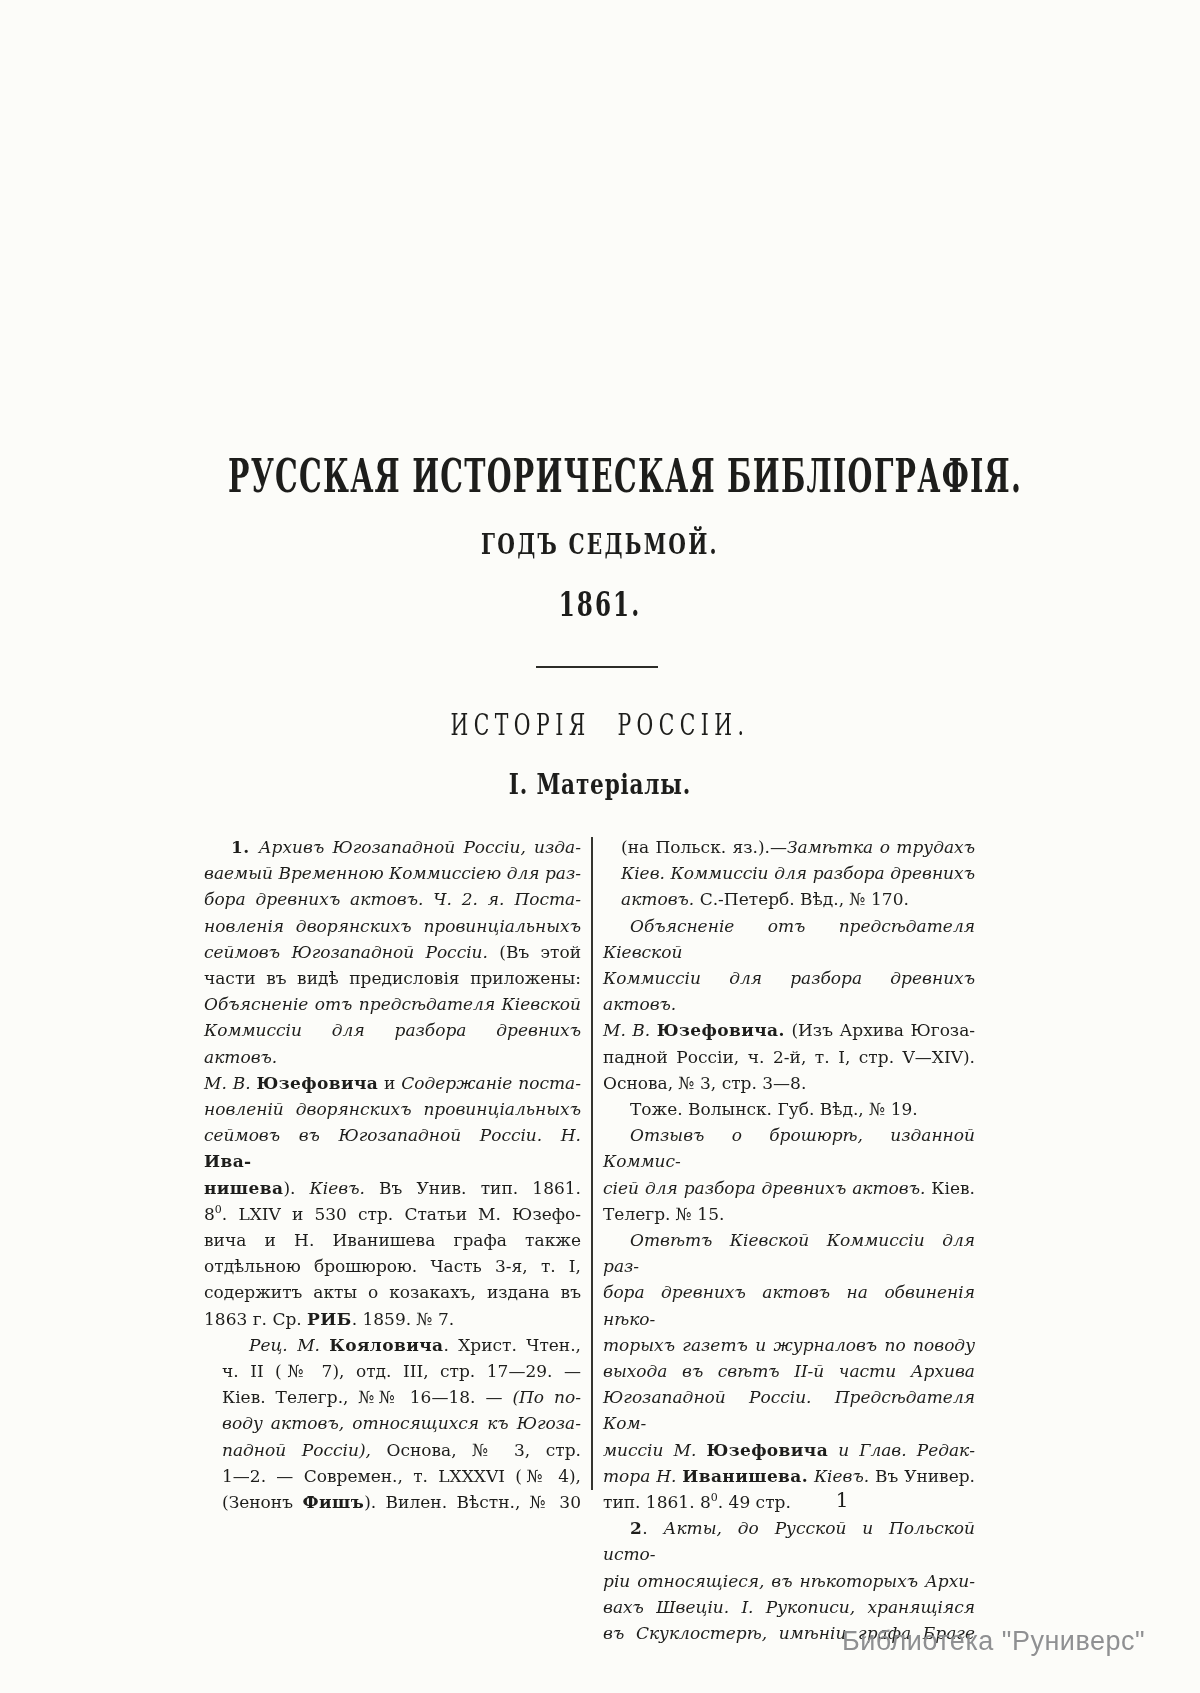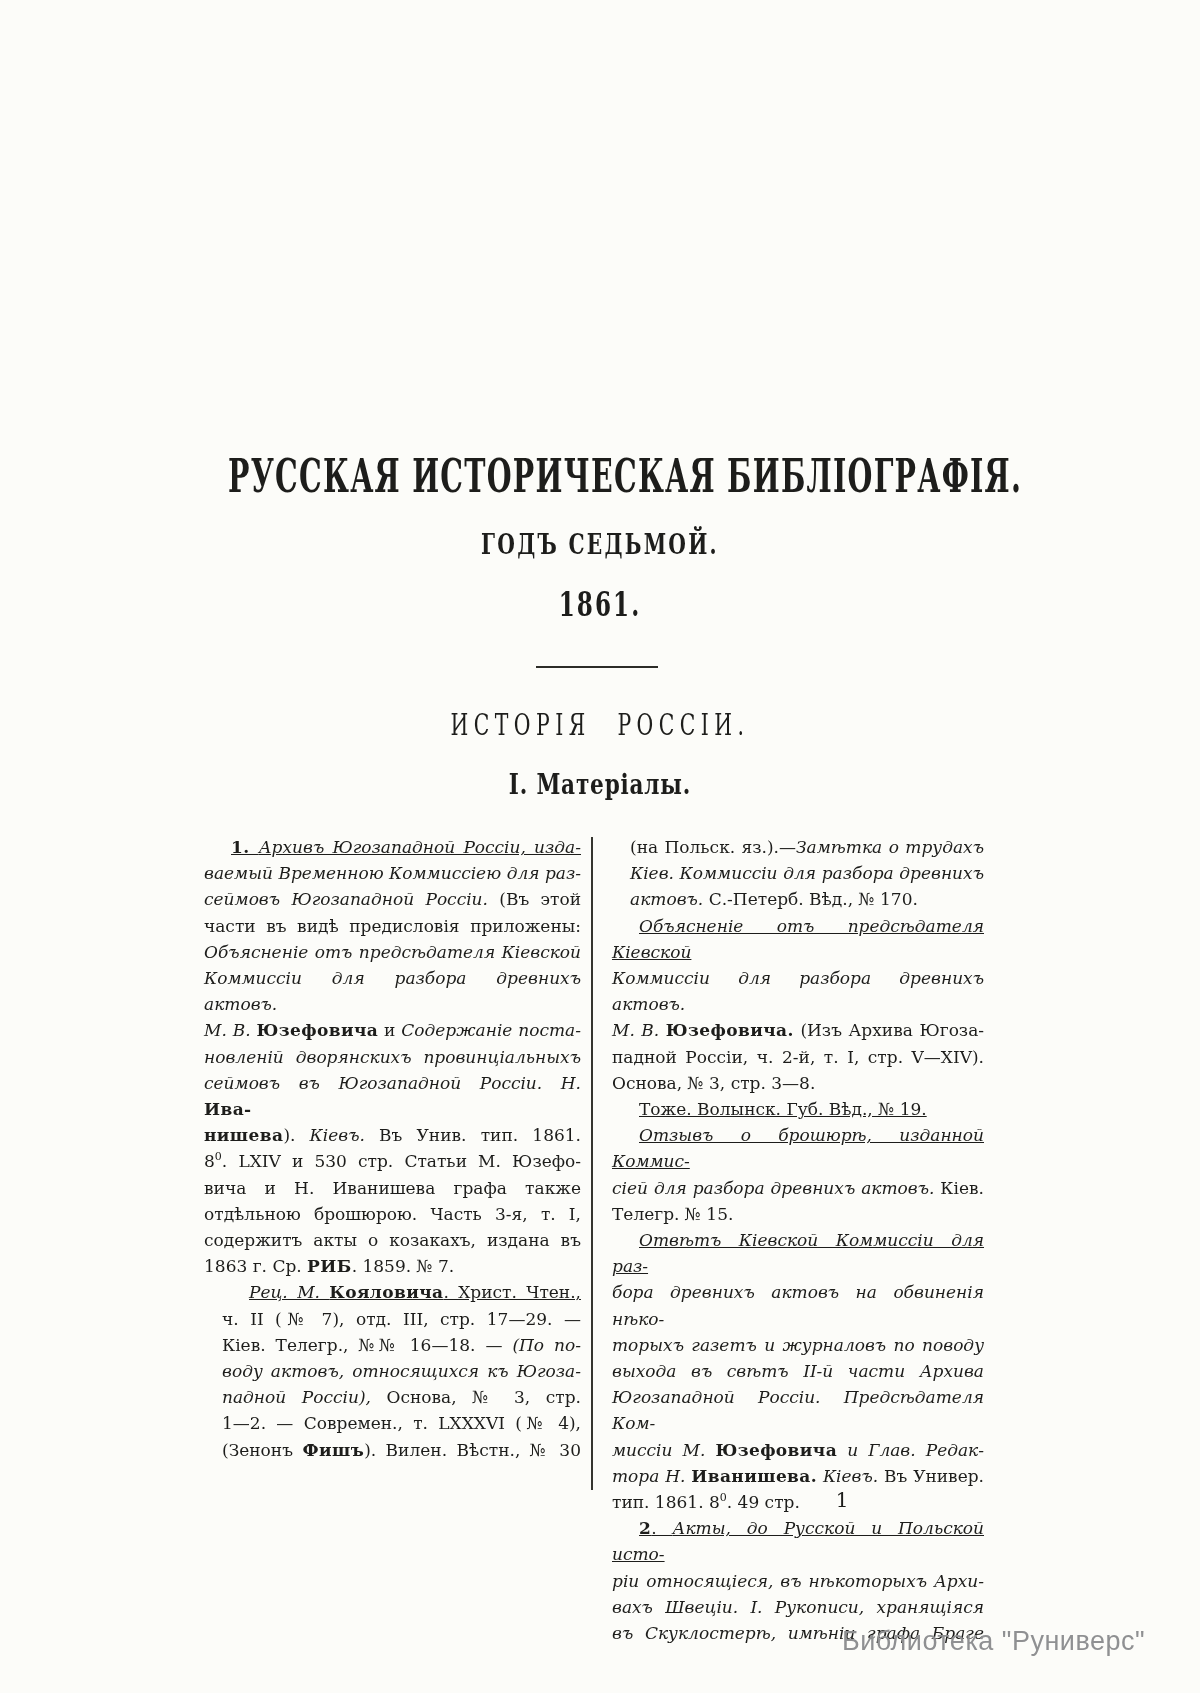--- a/index.html
+++ b/index.html
@@ -31,25 +31,25 @@
   .subsection{
     top:769px;font-size:27px;font-weight:bold;letter-spacing:1px;
     transform:scaleX(.8);
   }
   .columns{
     position:absolute;left:204px;top:834px;width:792px;height:660px;
     font-size:17px;line-height:26.2px;
   }
   .col{position:absolute;top:0;}
   .col-left{left:0;width:377px;}
-  .col-right{left:408px;width:372px;}
+  .col-right{left:399px;width:372px;}
   .coldiv{position:absolute;left:387px;top:3px;width:2px;height:653px;background:#35352f;}
   .tl{text-align:justify;text-align-last:justify;}
   .tl.nj{text-align-last:left;}
-  .tl.ind{text-indent:27px;text-decoration:underline;}
+  .tl.ind{text-indent:27px;}
   .tl.blk{margin-left:18px;}
   .it{font-style:italic;}
   .bd{font-weight:bold;letter-spacing:.4px;}
   .sup{vertical-align:super;font-size:11px;line-height:0;}
   .pagenum{
     position:absolute;left:820px;top:1488px;width:44px;
     text-align:center;font-size:20px;
   }
   .watermark{
     position:absolute;left:842px;top:1626px;
@@ -68,20 +68,22 @@
 
   <div class="rule"></div>
 
   <div class="hdr section">ИСТОРІЯ РОССІИ.</div>
   <div class="hdr subsection">I. Матеріалы.</div>
 
   <div class="columns">
     <div class="col col-left" id="col-left">
         <div class="tl ind"><span class="bd">1. </span><span class="it">Архивъ Югозападной Россіи, изда-</span></div>
         <div class="tl"><span class="it">ваемый Временною Коммиссіею для раз-</span></div>
+        <div class="tl"><span class="it">бора древнихъ актовъ. Ч. 2. я. Поста-</span></div>
+        <div class="tl"><span class="it">новленія дворянскихъ провинціальныхъ</span></div>
         <div class="tl"><span class="it">сеймовъ Югозападной Россіи. </span><span>(Въ этой</span></div>
         <div class="tl"><span>части въ видѣ предисловія приложены:</span></div>
         <div class="tl"><span class="it">Объясненіе отъ предсѣдателя Кіевской</span></div>
         <div class="tl"><span class="it">Коммиссіи для разбора древнихъ актовъ.</span></div>
         <div class="tl"><span class="it">М. В. </span><span class="bd">Юзефовича</span><span> и </span><span class="it">Содержаніе поста-</span></div>
         <div class="tl"><span class="it">новленій дворянскихъ провинціальныхъ</span></div>
         <div class="tl"><span class="it">сеймовъ въ Югозападной Россіи. Н. </span><span class="bd">Ива-</span></div>
         <div class="tl"><span class="bd">нишева</span><span>). </span><span class="it">Кіевъ.</span><span> Въ Унив. тип. 1861.</span></div>
         <div class="tl"><span>8</span><span class="sup">0</span><span>. LXIV и 530 стр. Статьи М. Юзефо-</span></div>
         <div class="tl"><span>вича и Н. Иванишева графа также</span></div>

